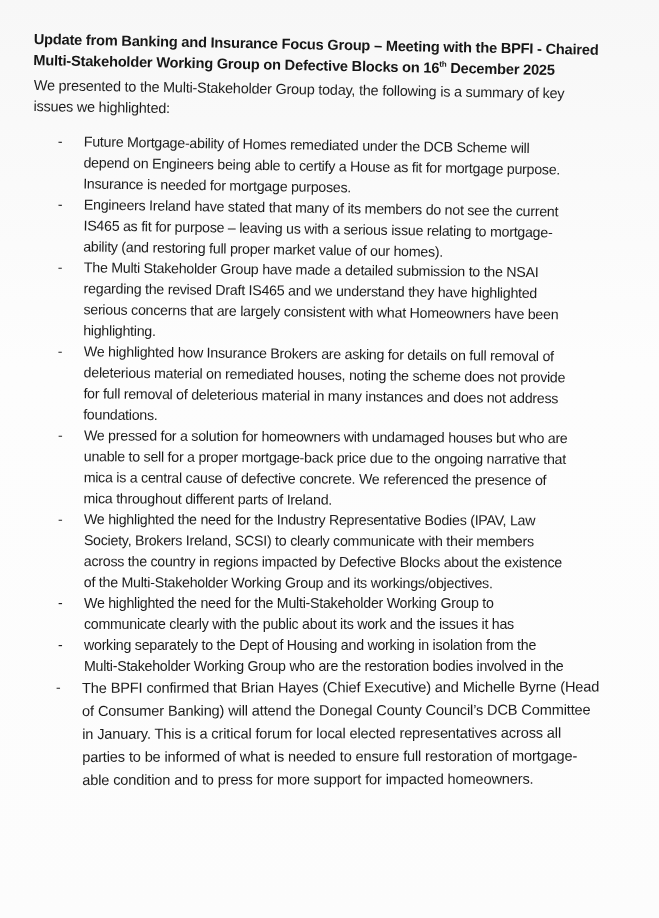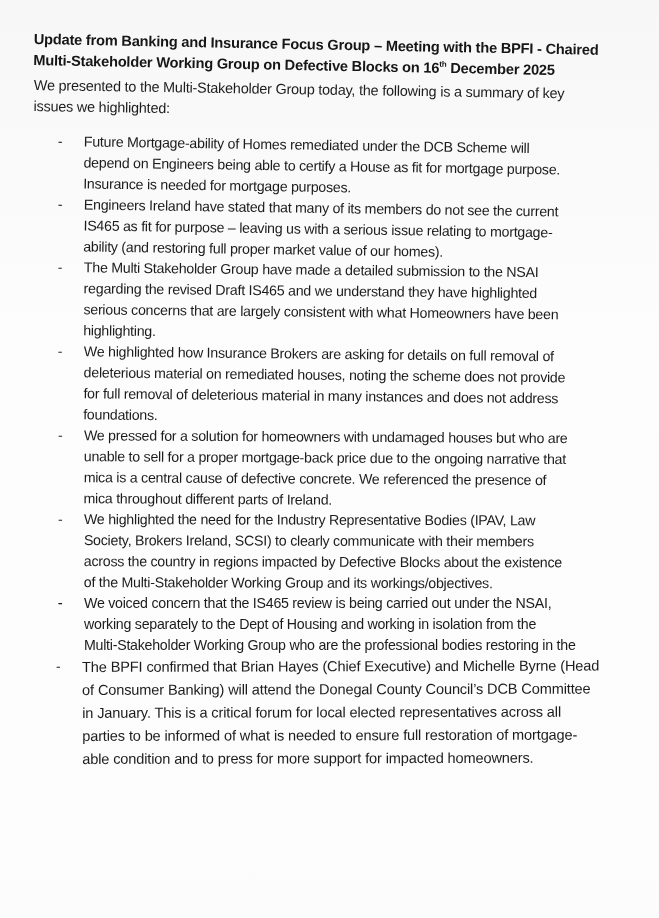--- a/index.html
+++ b/index.html
@@ -153,29 +153,30 @@
         <span class="line">We highlighted the need for the Industry Representative Bodies (IPAV, Law</span>
         <span class="line">Society, Brokers Ireland, SCSI) to clearly communicate with their members</span>
         <span class="line">across the country in regions impacted by Defective Blocks about the existence</span>
         <span class="line">of the Multi-Stakeholder Working Group and its workings/objectives.</span>
       </div>
     </div>
 
     <div class="item tilt5">
       <span class="dash">-</span>
       <div class="text">
+        <span class="line">We highlighted the need for the Multi-Stakeholder Working Group to</span>
+        <span class="line">communicate clearly with the public about its work and the issues it has</span>
       </div>
     </div>
 
     <div class="item tilt5">
       <span class="dash">-</span>
       <div class="text">
-        <span class="line">We voiced concern that the IS465 review is being carried out under the NSAI,</span>
         <span class="line">working separately to the Dept of Housing and working in isolation from the</span>
-        <span class="line">Multi-Stakeholder Working Group who are the professional bodies restoring in the</span>
+        <span class="line">Multi-Stakeholder Working Group who are the restoration bodies involved in the</span>
       </div>
     </div>
 
     <div class="item last tilt6">
       <span class="dash">-</span>
       <div class="text">
         <span class="line">The BPFI confirmed that Brian Hayes (Chief Executive) and Michelle Byrne (Head</span>
         <span class="line">of Consumer Banking) will attend the Donegal County Council’s DCB Committee</span>
         <span class="line">in January. This is a critical forum for local elected representatives across all</span>
         <span class="line">parties to be informed of what is needed to ensure full restoration of mortgage-</span>

